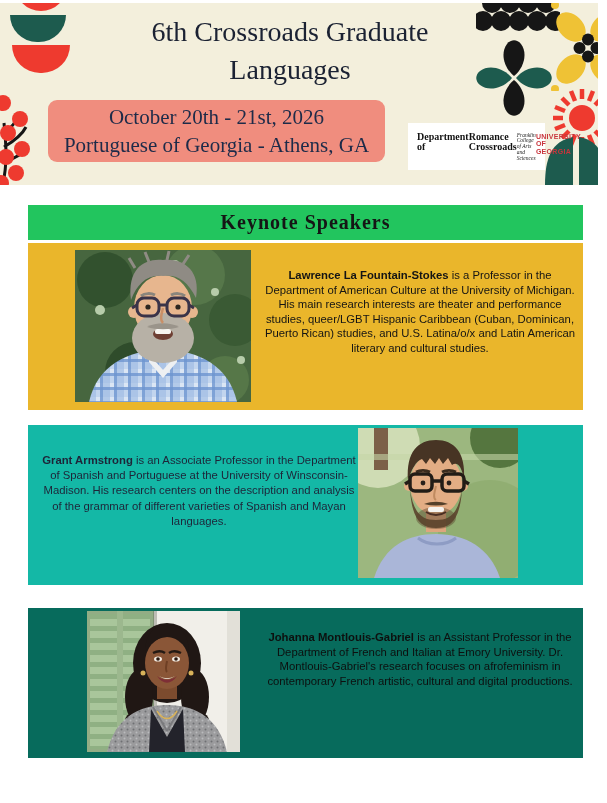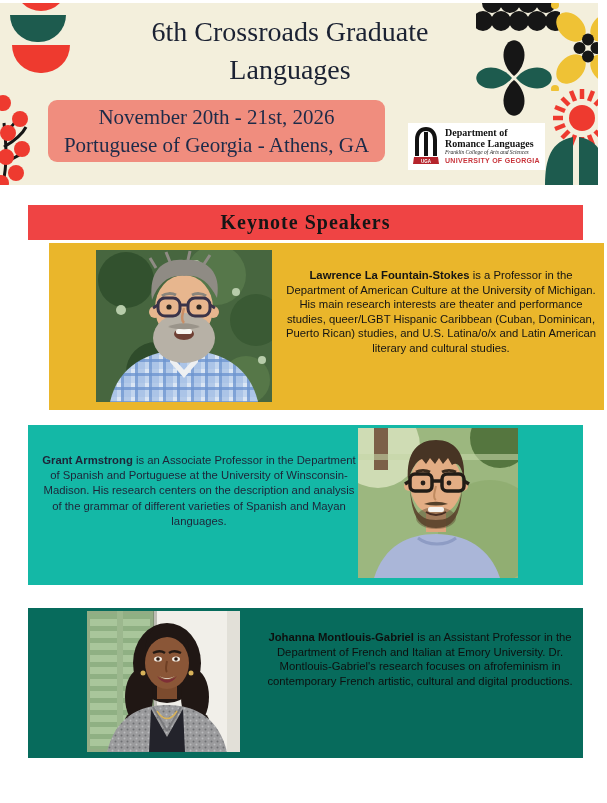--- a/index.html
+++ b/index.html
@@ -10,21 +10,21 @@
   .title{position:absolute;left:55px;top:10px;width:470px;text-align:center;
          font-family:"Liberation Serif",serif;font-size:28px;line-height:38px;
          color:#1B2233;font-weight:500;}
   .date-banner{position:absolute;left:48px;top:97px;width:337px;height:62px;border-radius:9px;
                background:#F08D7E;text-align:center;
                font-family:"Liberation Serif",serif;font-size:21px;line-height:28px;
                color:#1D2B49;padding-top:3px;box-sizing:border-box;}
   
   .logo{position:absolute;left:408px;top:120px;width:137px;height:47px;background:#ffffff;
         display:flex;align-items:center;gap:5px;padding:2px 4px;box-sizing:border-box;}
-  .logo-text{display:flex;flex-direction:column;line-height:1.05;}
+  .logo-text{display:flex;flex-direction:row;line-height:1.05;}
   .logo-dept{font-family:"Liberation Serif",serif;font-weight:bold;font-size:10px;color:#121212;}
   .logo-college{font-family:"Liberation Serif",serif;font-style:italic;font-size:5.5px;color:#222;margin-top:1px;}
   .logo-univ{font-family:"Liberation Sans",sans-serif;font-weight:bold;font-size:7px;
              letter-spacing:.3px;color:#C8353C;margin-top:1.5px;}
   
   .semi{position:absolute;border-radius:0 0 60px 60px;}
   .semi.r1{left:15px;top:-18px;width:52px;height:26px;background:#EE3A2F;}
   .semi.g1{left:10px;top:12px;width:56px;height:27px;background:#1D5B4E;}
   .semi.r2{left:12px;top:42px;width:58px;height:28px;background:#EE3A2F;}
   .deco{position:absolute;}
@@ -130,43 +130,43 @@
       <path d="M30 48 C 8 52 2 70 2 96 L 30 96 Z" fill="#1D5B4E"></path>
       <path d="M36 48 C 58 52 64 70 64 96 L 36 96 Z" fill="#1D5B4E"></path>
     </svg>
 
     <h1 class="title" style="margin:0;">
       <span>6th Crossroads Graduate</span><br>
       <span>Languages</span>
     </h1>
 
     <div class="date-banner" style="background: rgb(240, 141, 126);">
-      <span>November 20th - 21st, 2026</span><br>
+      <span>October 20th - 21st, 2026</span><br>
       <span>Portuguese of Georgia - Athens, GA</span>
     </div>
 
     <div class="logo">
       <svg width="28" height="41" viewBox="0 0 28 41">
         <path d="M3 14 C 3 5 8 1 14 1 C 20 1 25 5 25 14 L25 30 L21 30 L21 14 C 21 8 18 5 14 5 C 10 5 7 8 7 14 L7 30 L3 30 Z" fill="#121212"></path>
         <rect x="12" y="6" width="4" height="24" fill="#121212"></rect>
         <path d="M2 31 L26 31 L27 38 L1 38 Z" fill="#B5242C"></path>
         <text x="14" y="36.5" text-anchor="middle" font-size="4.5" fill="#ffffff" font-family="Liberation Sans, sans-serif" font-weight="bold">UGA</text>
       </svg>
       <div class="logo-text">
         <span class="logo-dept">Department of</span>
-        <span class="logo-dept">Romance Languages</span>
+        <span class="logo-dept">Romance Crossroads</span>
         <span class="logo-college">Franklin College of Arts and Sciences</span>
         <span class="logo-univ">UNIVERSITY OF GEORGIA</span>
       </div>
     </div>
   </div>
 
-  <div class="keynote" style="background: #ef4444;">Keynote Speakers</div>
-
-  <section class="card card1" style="background: rgb(234, 182, 43); margin-left: 21px;">
+  <div class="keynote" style="background: #22c55e;">Keynote Speakers</div>
+
+  <section class="card card1" style="background: rgb(234, 182, 43);">
     <svg class="photo" style="left:47px;top:7px;" width="176" height="152" viewBox="0 0 176 152" preserveAspectRatio="none">
       <defs>
         <pattern id="plaid" width="14" height="14" patternUnits="userSpaceOnUse">
           <rect width="14" height="14" fill="#dbe6f4"></rect>
           <rect width="14" height="7" fill="#b6cdeb" opacity=".65"></rect>
           <rect width="7" height="14" fill="#9fbce4" opacity=".65"></rect>
           <rect x="11" width="3" height="14" fill="#6d95cf" opacity=".8"></rect>
           <rect y="11" width="14" height="3" fill="#6d95cf" opacity=".8"></rect>
         </pattern>
       </defs>

